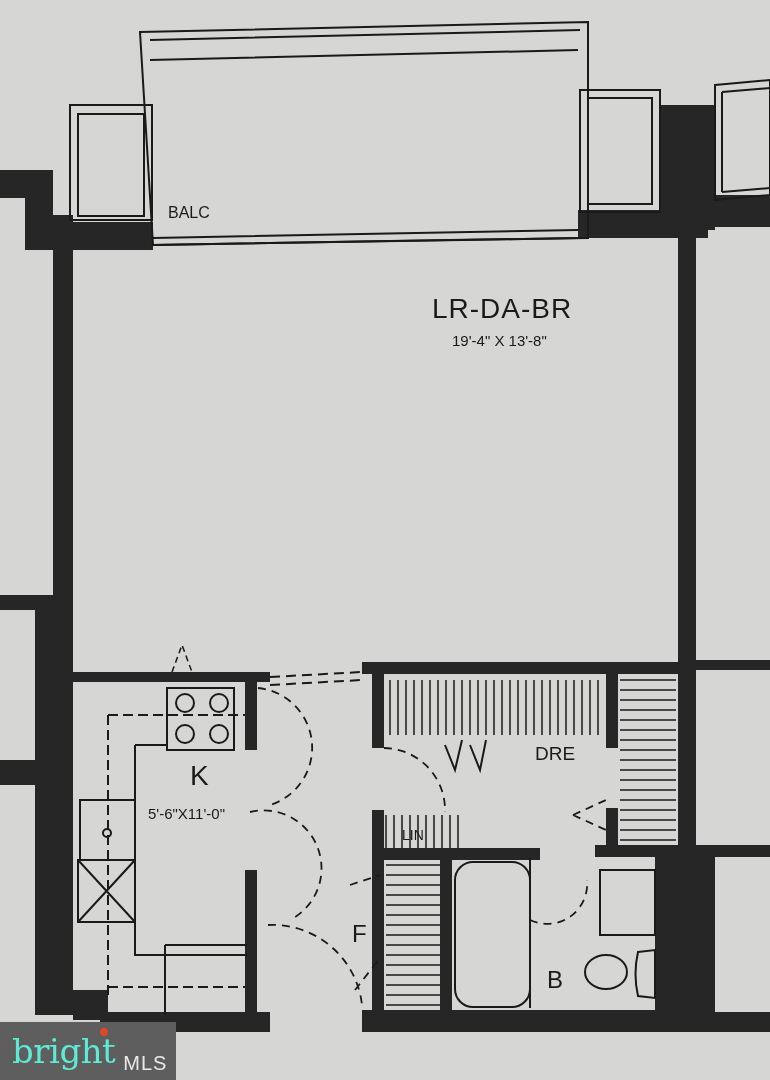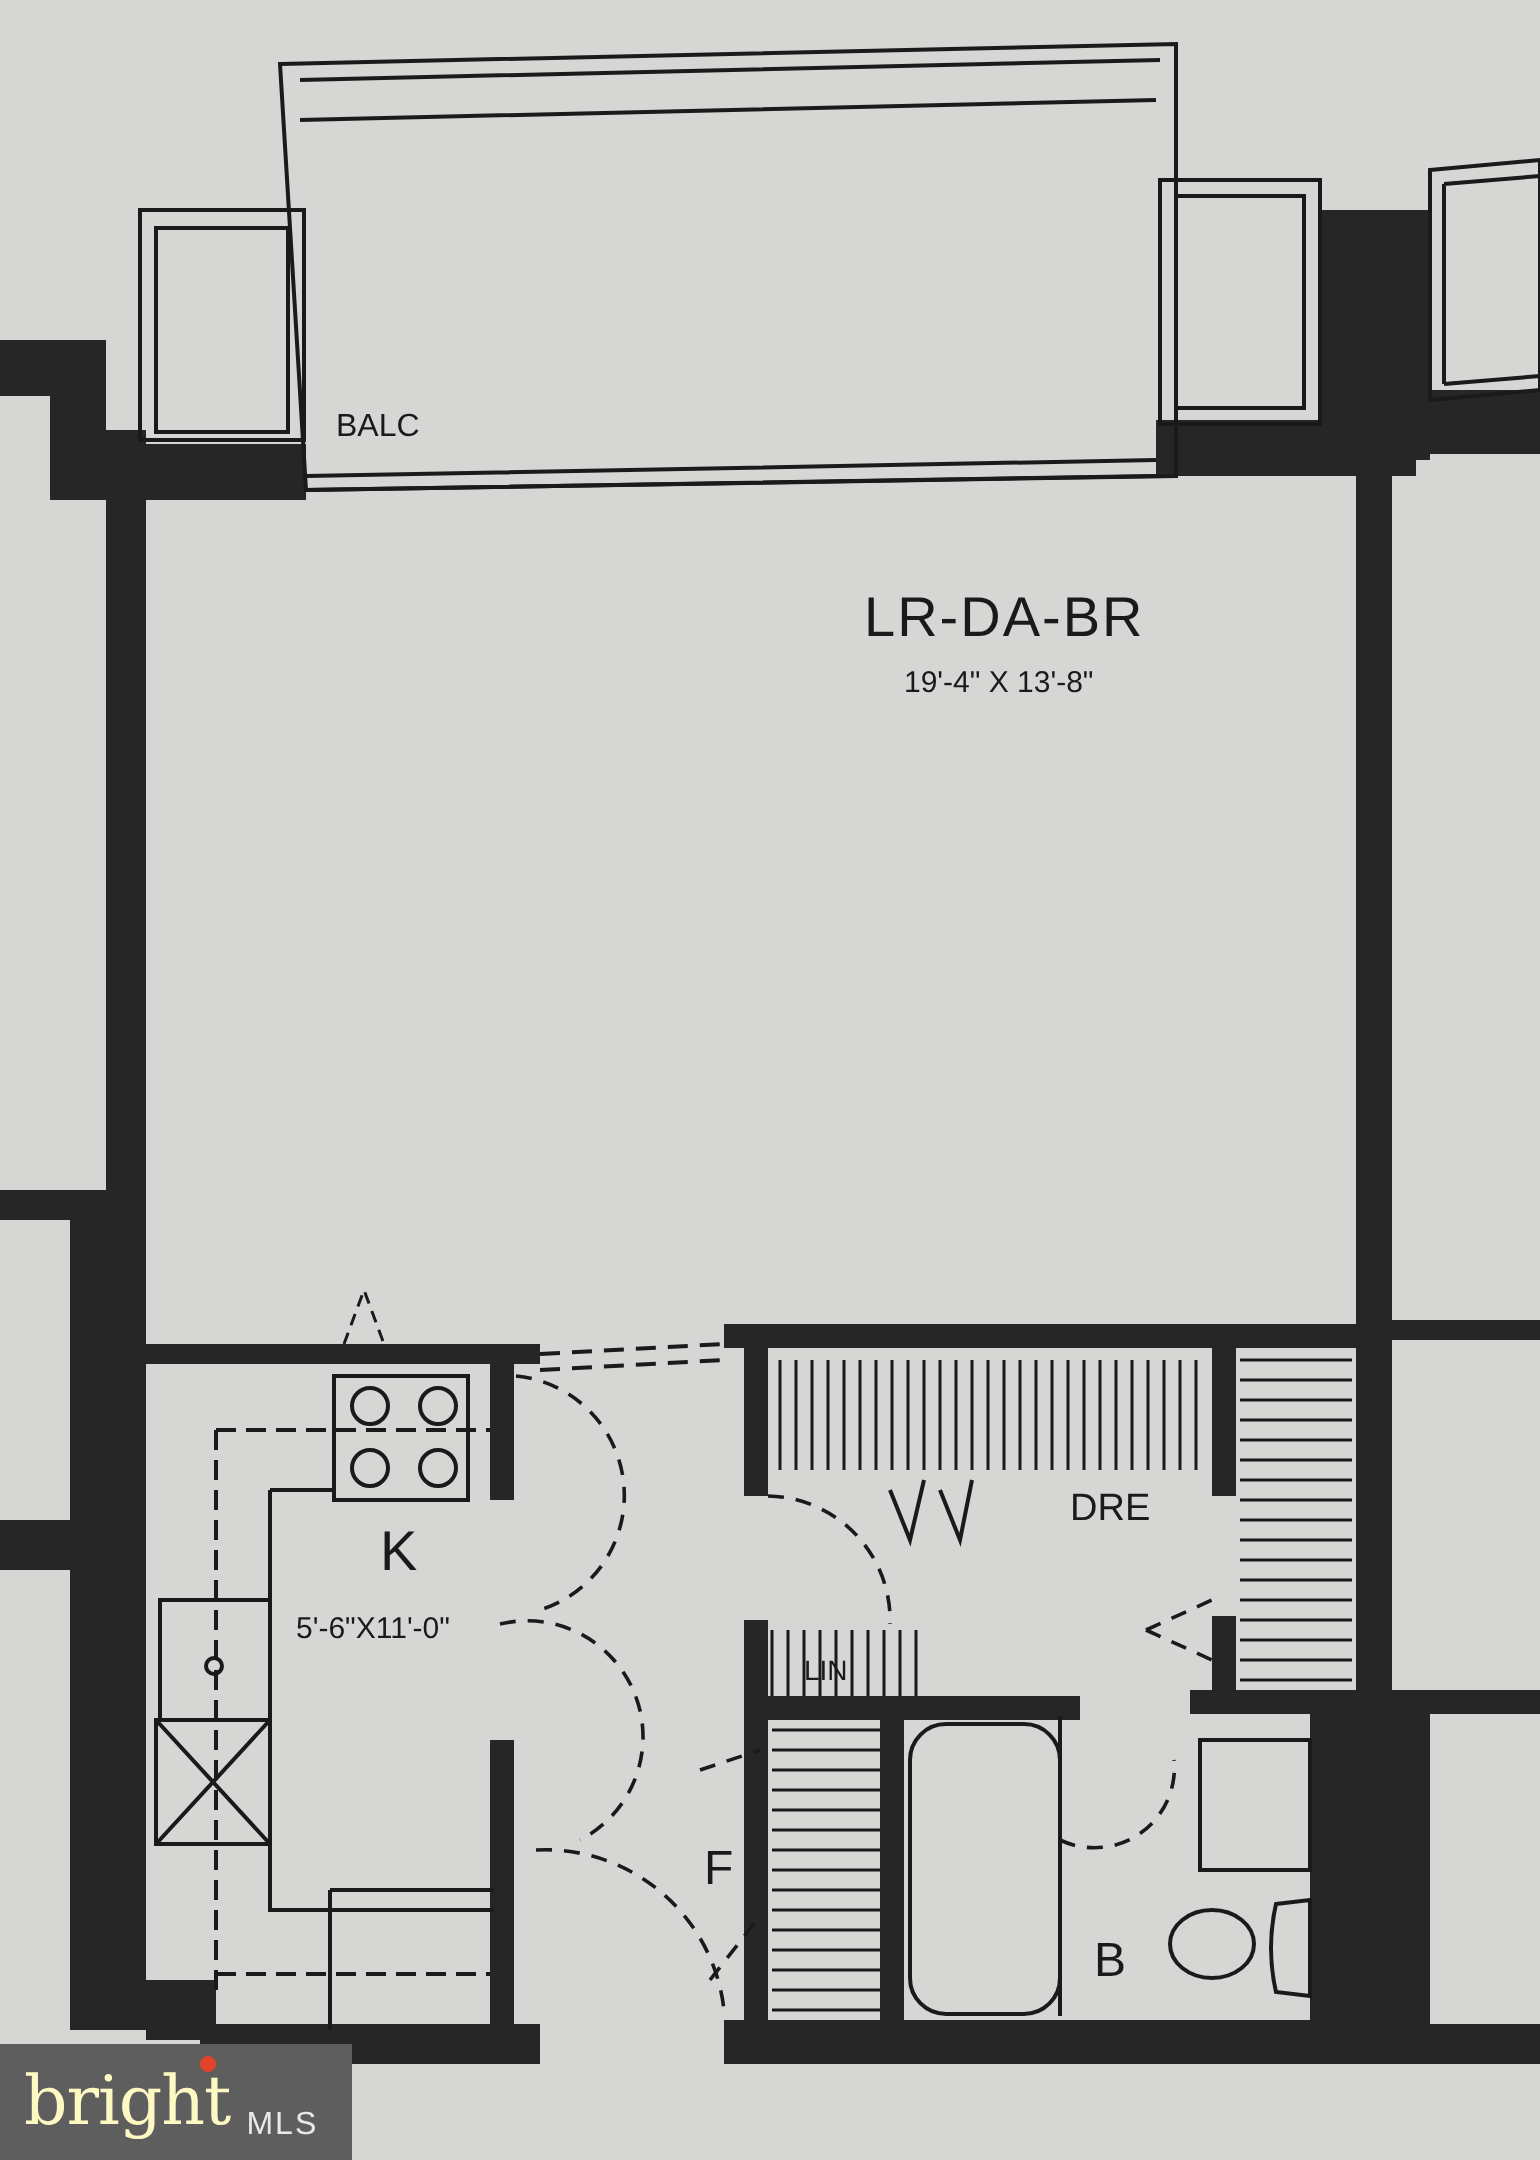--- a/index.html
+++ b/index.html
@@ -3,23 +3,23 @@
 <meta charset="utf-8">
 <style>
   html, body { margin: 0; padding: 0; }
   body { width: 770px; height: 1080px; overflow: hidden; background: #d6d6d4; position: relative; font-family: "Liberation Sans", sans-serif; }
   #plan { position: absolute; left: 0; top: 0; width: 770px; height: 1080px; }
   .lbl { font-family: "Liberation Sans", sans-serif; fill: #1a1a1a; }
   .room-name { font-size: 28px; font-weight: normal; letter-spacing: 1px; }
   .room-dim { font-size: 15px; }
   .small-lbl { font-size: 16px; }
   .watermark { position: absolute; left: 0; top: 1022px; width: 176px; height: 58px; background: #5e5e5e; display: flex; align-items: center; padding-left: 12px; box-sizing: border-box; }
-  .wm-bright { font-family: "DejaVu Serif", serif; font-size: 34px; color: #fef9c3; letter-spacing: -0.5px; position: relative; }
+  .wm-bright { font-family: "DejaVu Serif", serif; font-size: 34px; color: #5eead4; letter-spacing: -0.5px; position: relative; }
   .wm-dot { position: absolute; left: 100px; top: 6px; width: 8px; height: 8px; background: #e0452a; border-radius: 50%; }
-  .wm-mls { font-family: "Liberation Sans", sans-serif; font-size: 16px; color: #e8e8e8; margin-left: 8px; margin-top: 24px; letter-spacing: 1px; }
+  .wm-mls { font-family: "Liberation Sans", sans-serif; font-size: 20px; color: #e8e8e8; margin-left: 8px; margin-top: 24px; letter-spacing: 1px; }
 </style>
 </head>
 <body>
 
 <svg id="plan" viewBox="0 0 770 1080" xmlns="http://www.w3.org/2000/svg">
 
   <g fill="#262626">
 
     <rect x="0" y="170" width="50" height="28"></rect>
     <rect x="25" y="170" width="28" height="80"></rect>

